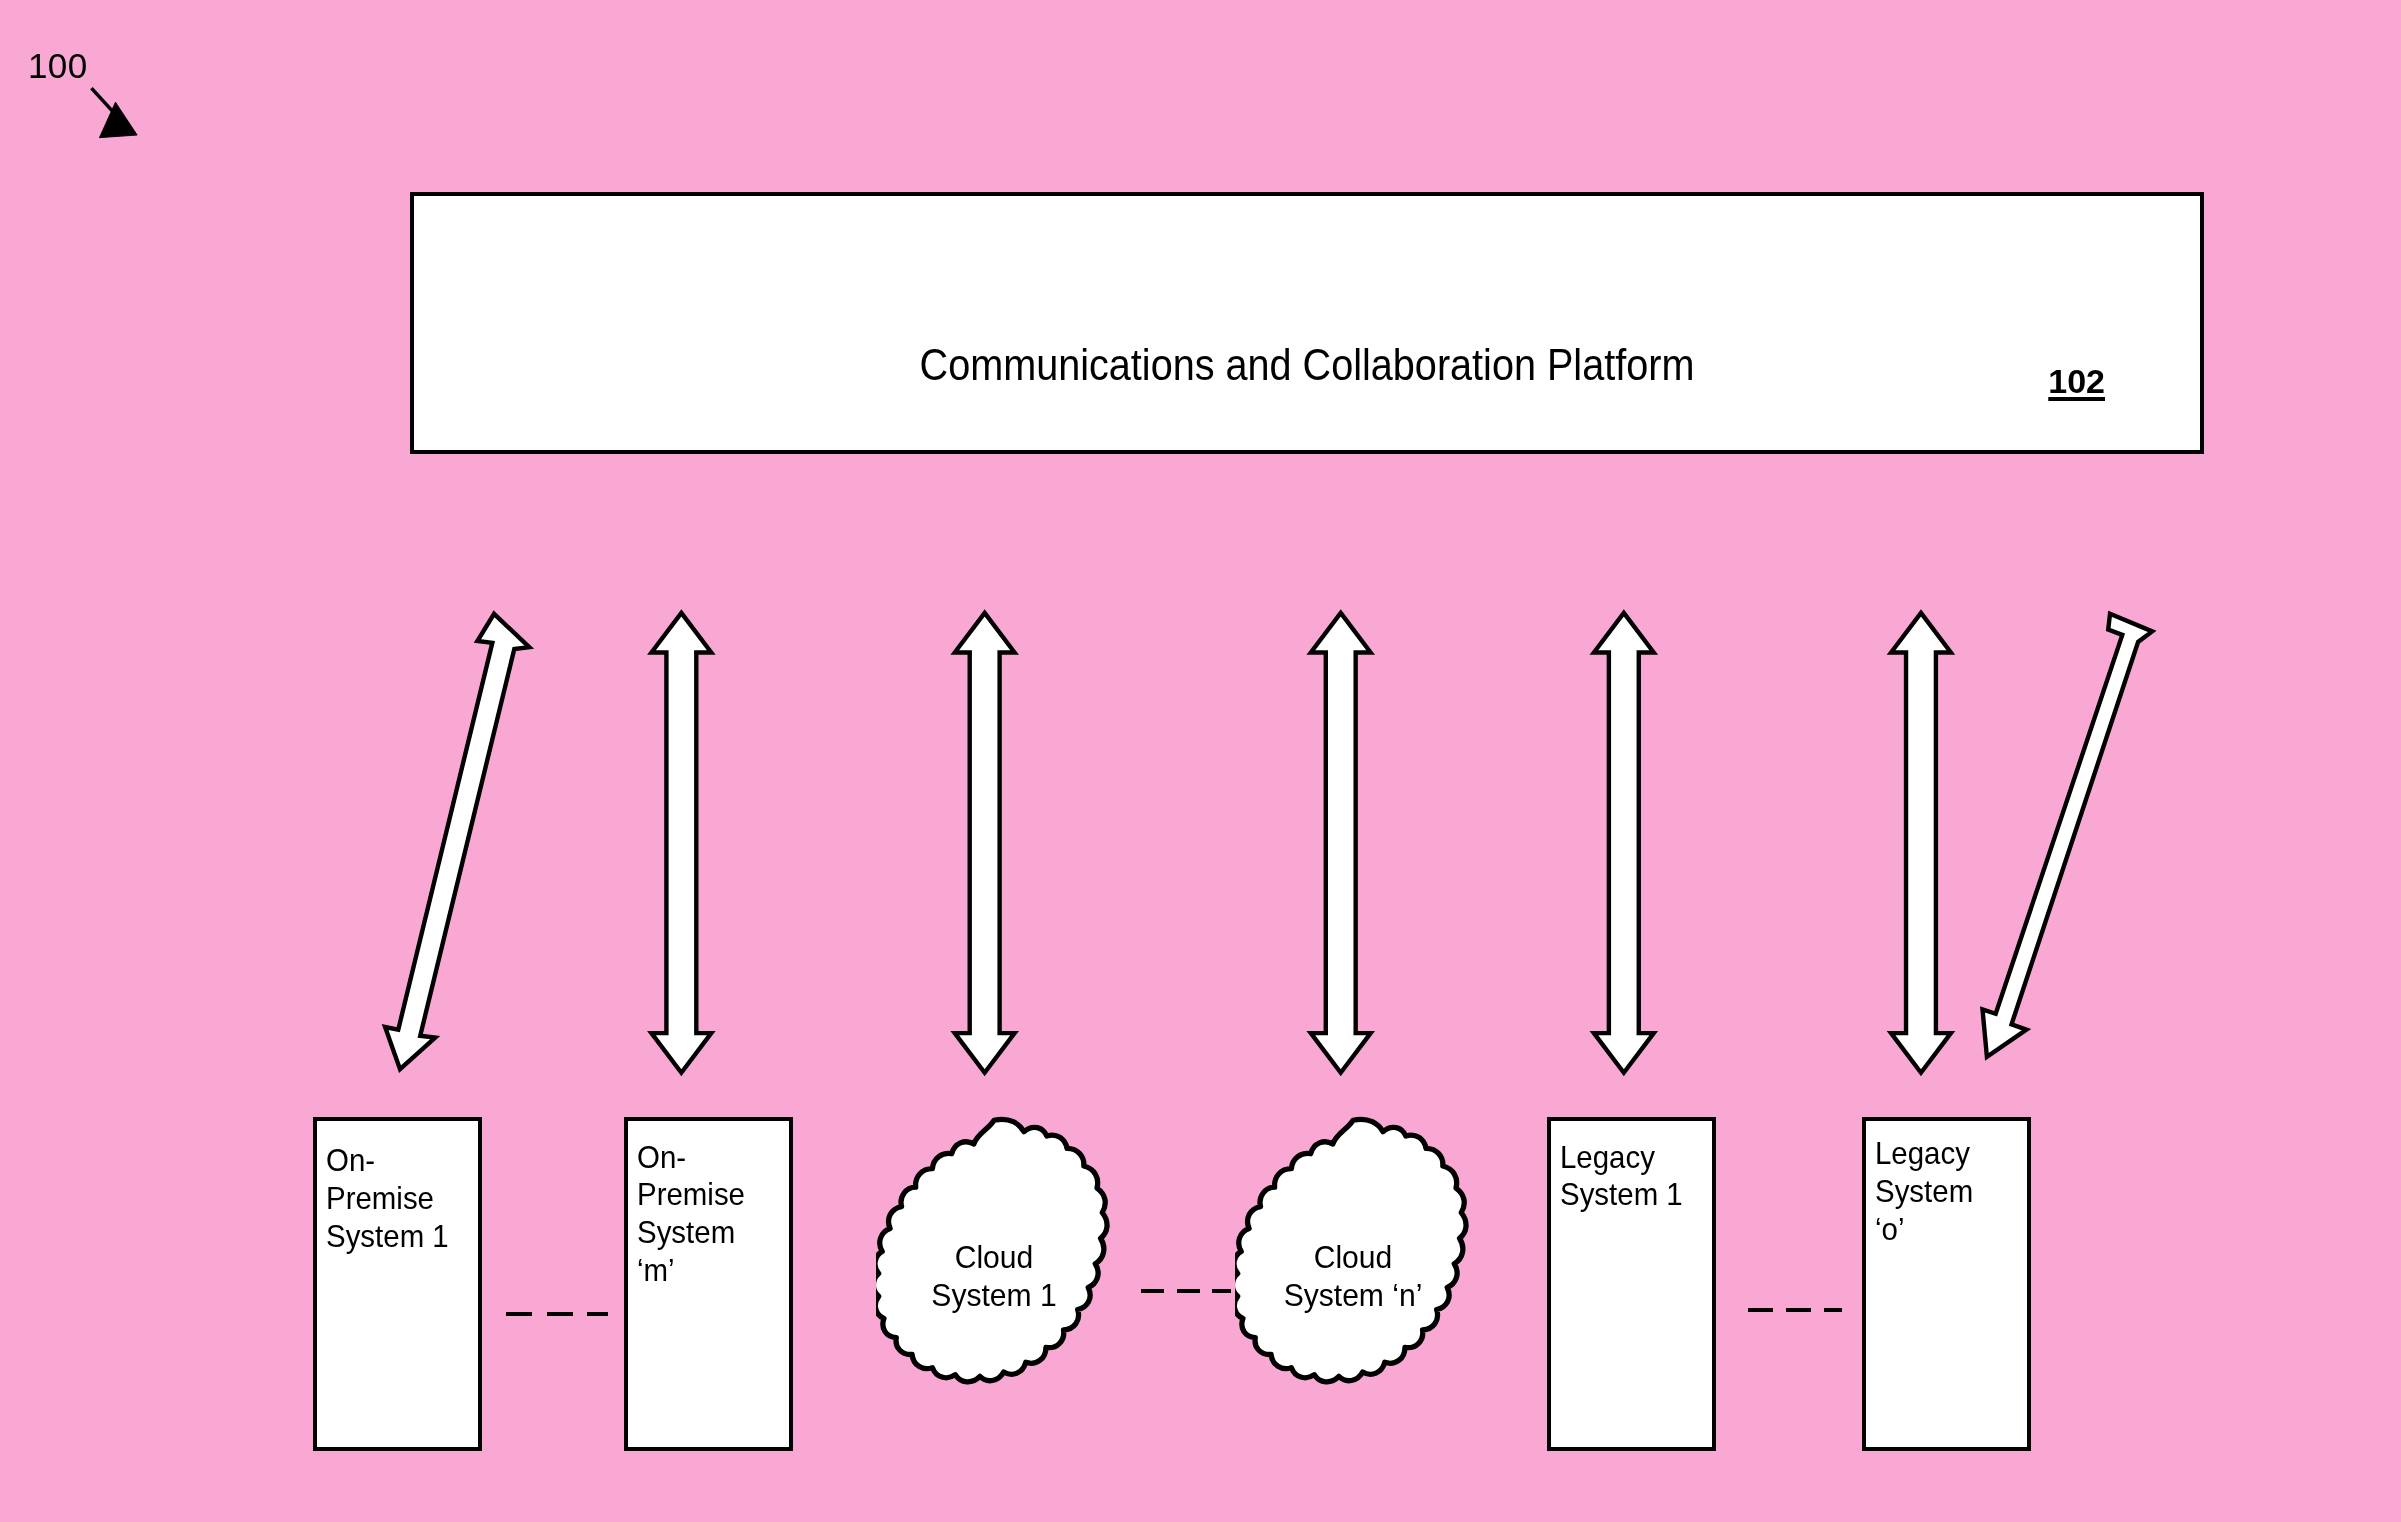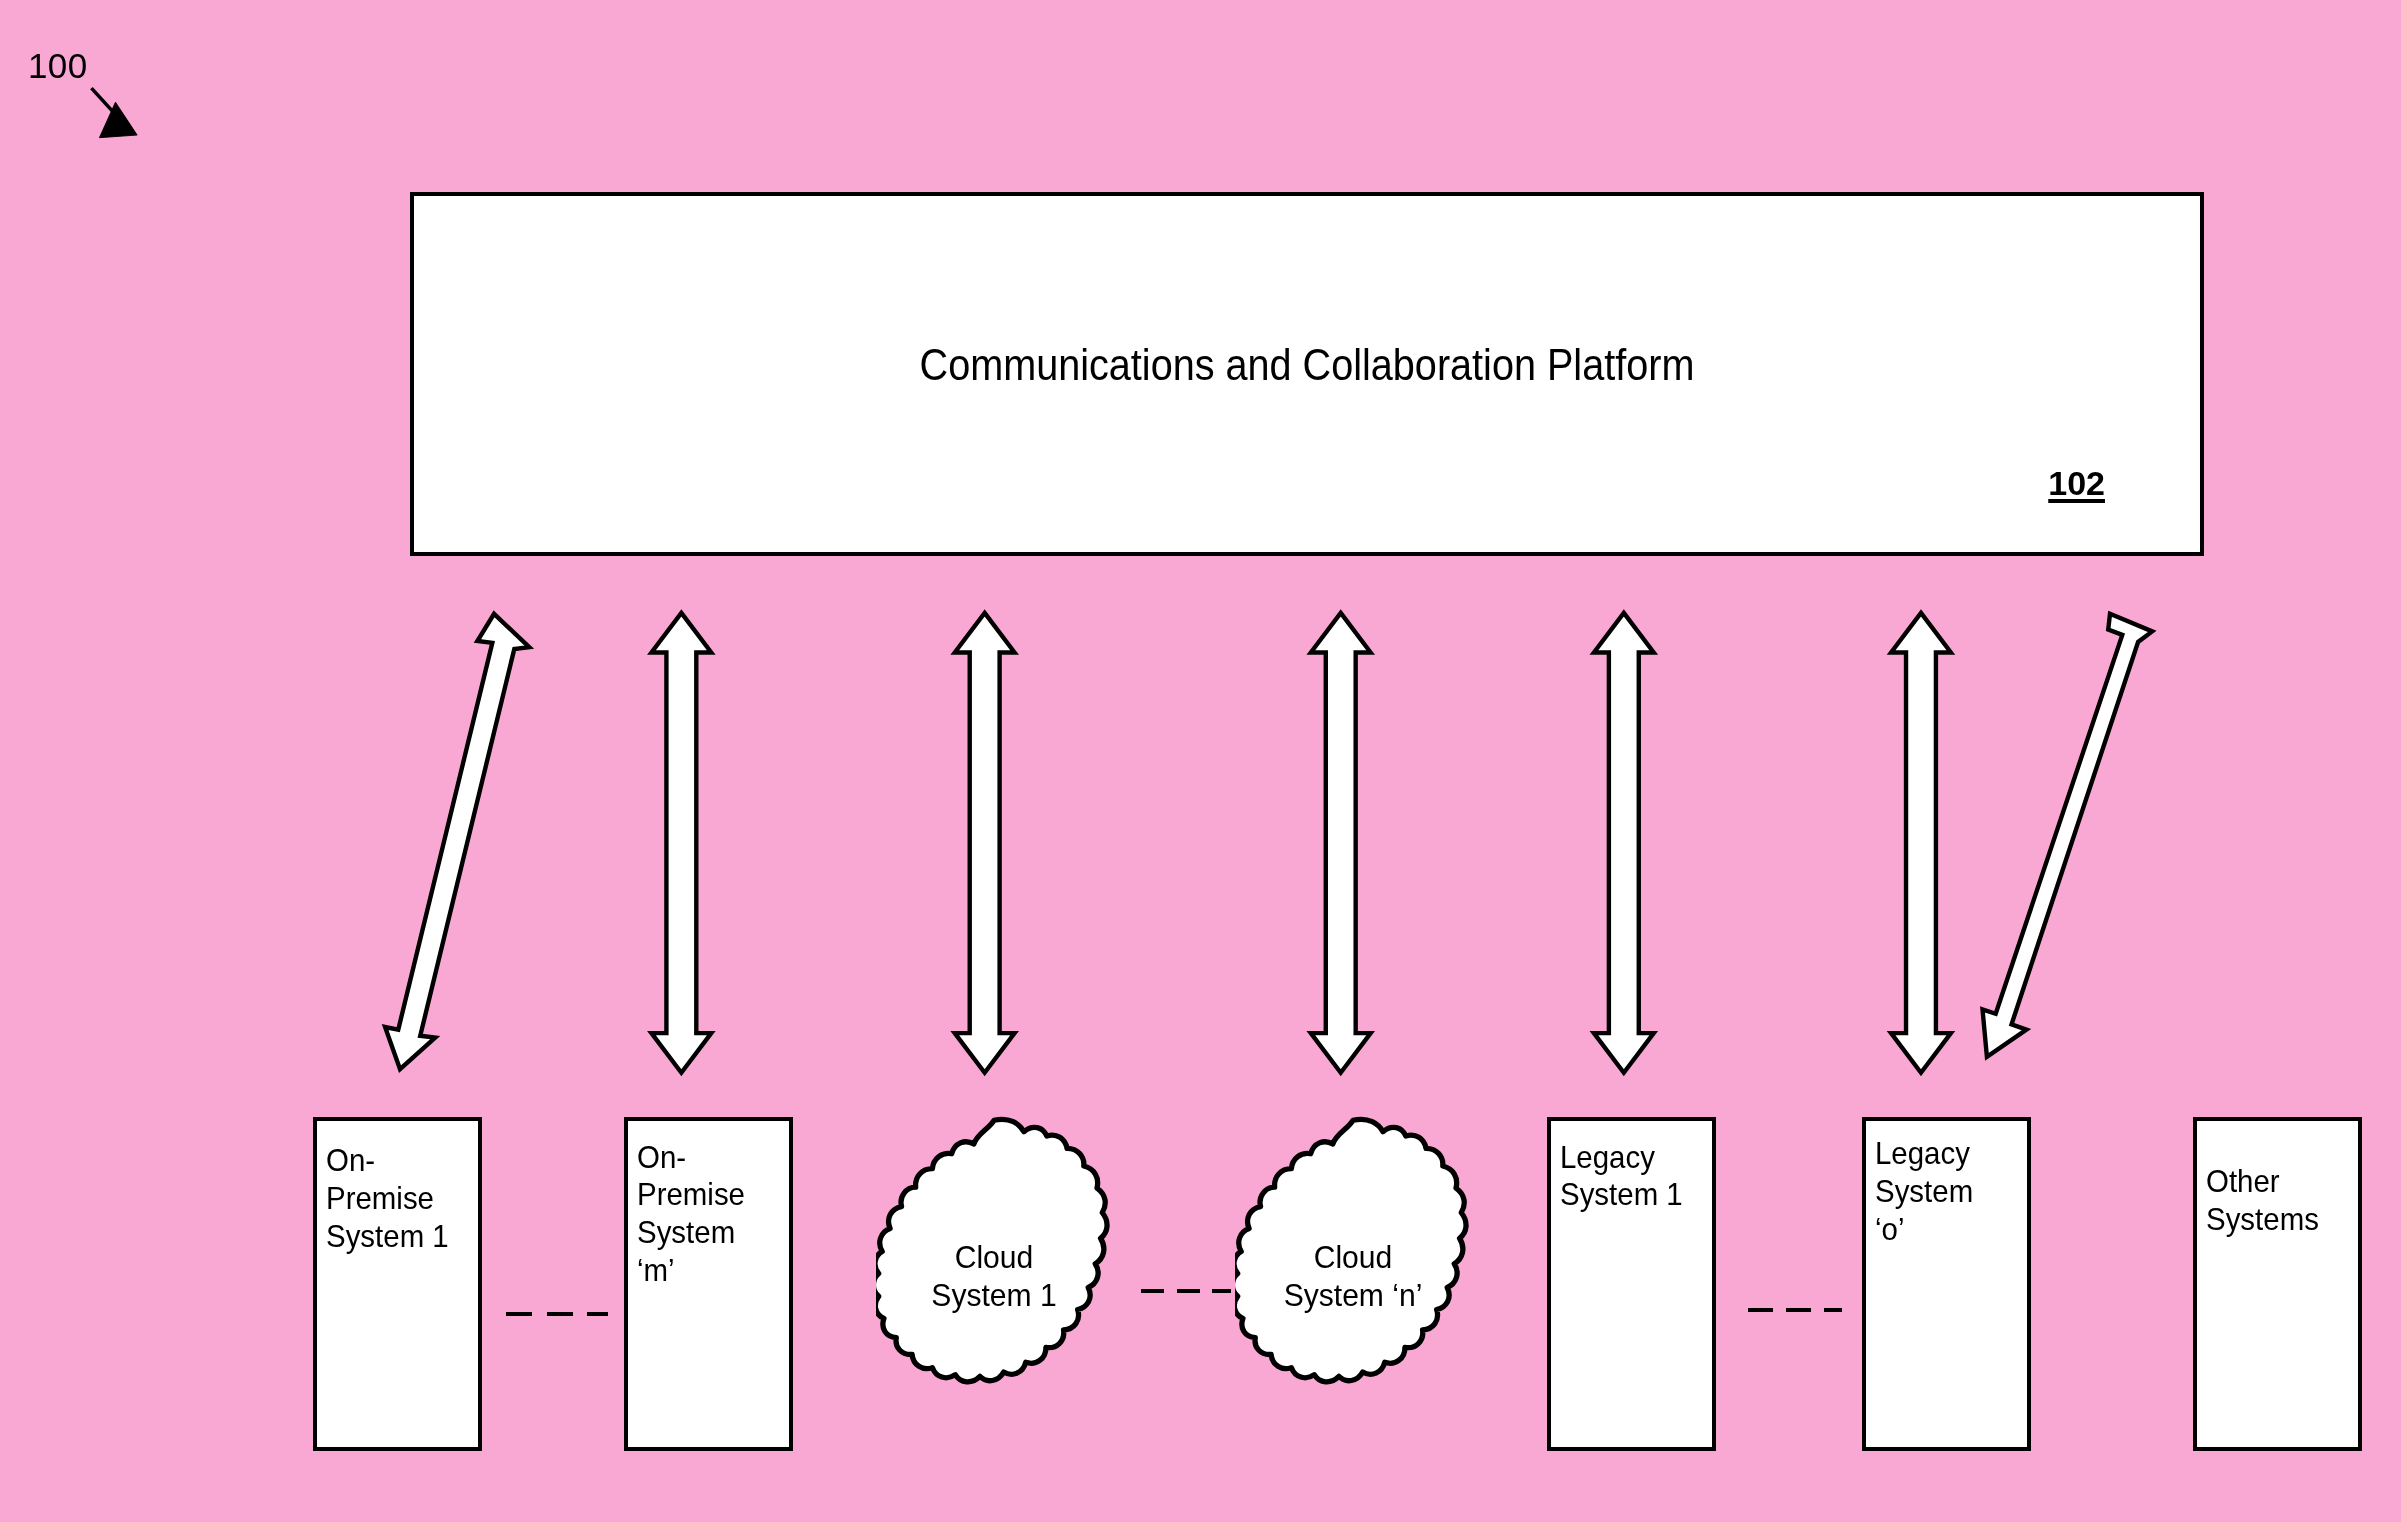--- a/index.html
+++ b/index.html
@@ -37,21 +37,21 @@
     line-height: 1;
     white-space: nowrap;
   }
 
   
   .platform-box {
     position: absolute;
     left: 410px;
     top: 192px;
     width: 1794px;
-    height: 364px;
+    height: 262px;
     border: 4.4px solid #000000;
     box-sizing: border-box;
     background: #ffffff;
   }
   .platform-title {
     position: absolute;
     left: 0;
     top: 0;
     width: 100%;
     text-align: center;
@@ -227,19 +227,15 @@
   <div class="ellipsis-dash" style="left:1748px; top:1308px; width:24.6px;"></div>
   <div class="ellipsis-dash" style="left:1786px; top:1308px; width:24.6px;"></div>
   <div class="ellipsis-dash" style="left:1824px; top:1308px; width:17.6px;"></div>
 
   <div class="node-box" style="left:1862px; top:1117px; width:169px; height:334px;">
     <div class="node-label" style="top:14px;">Legacy
 System
 ‘o’</div>
   </div>
 
-  <div class="node-box" style="left:2193px; top:1117px; width:169px; height:334px;">
-    <div class="node-label" style="top:42px;">Other
-Systems</div>
-  </div>
 
 </div>
 
 
 </body></html>

